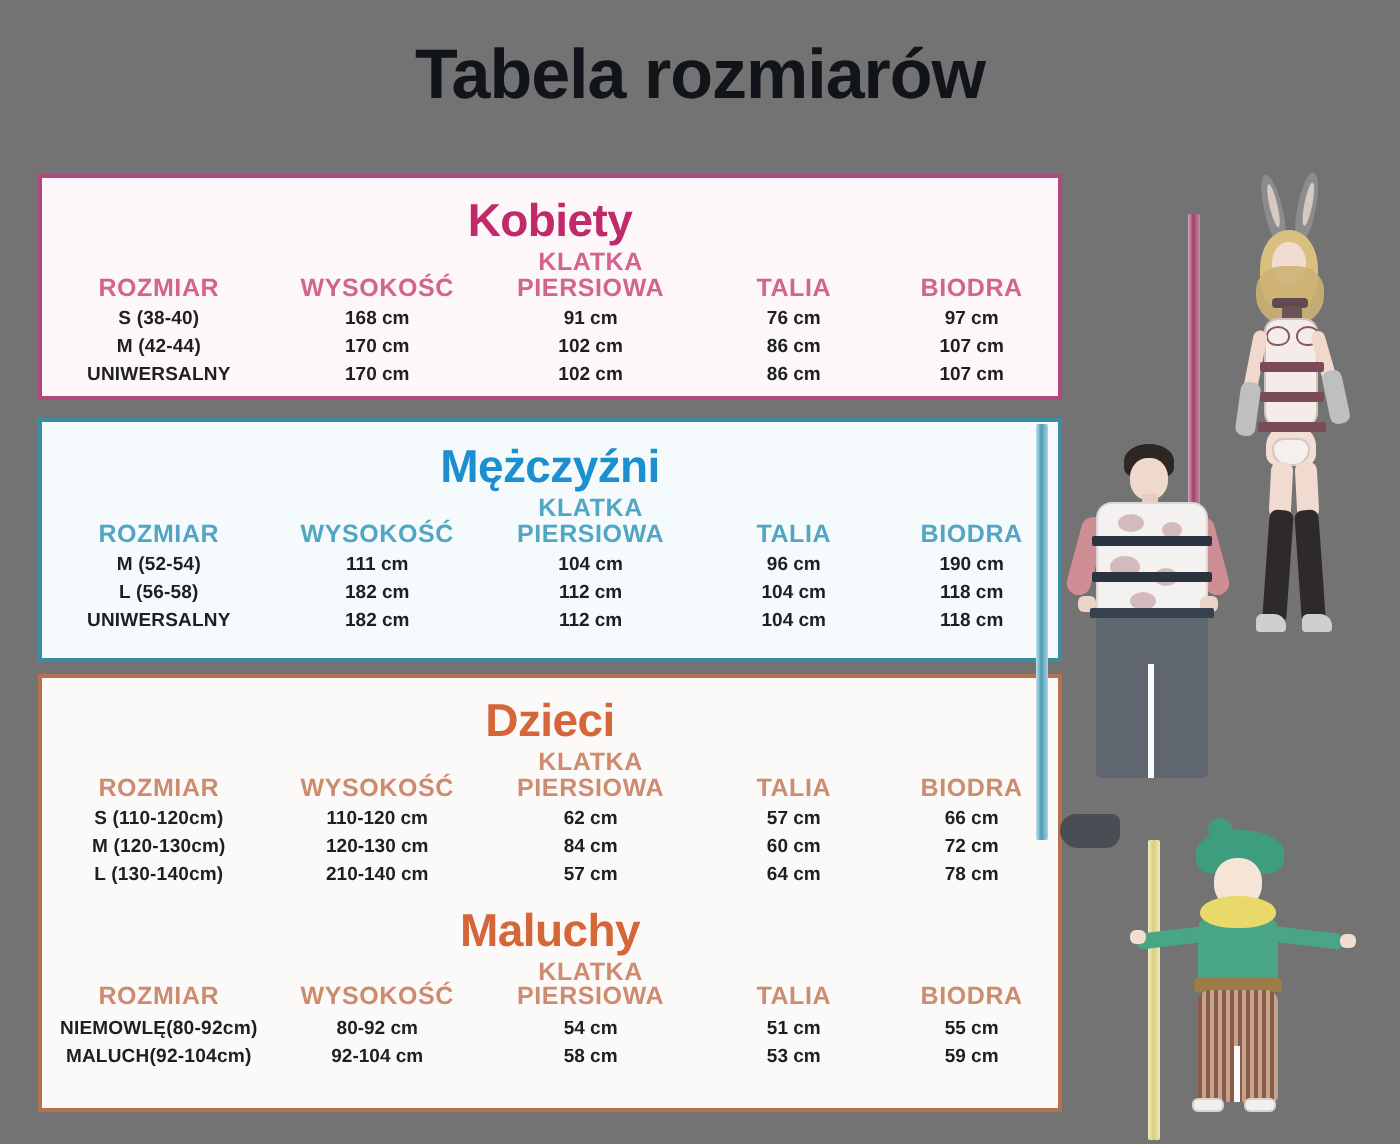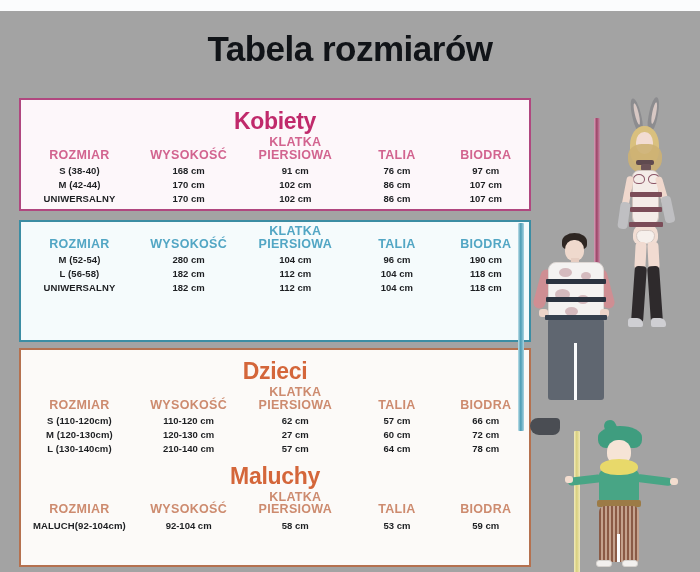--- a/index.html
+++ b/index.html
@@ -9,22 +9,21 @@
     height: 572px;
     background: #fbfcfd;
     font-family: "Liberation Sans", sans-serif;
     position: relative;
     overflow: hidden;
   }
 
   #page {
     position: absolute;
     inset: 0;
-    background: #a3a3a3;
-    margin-top: 11px;
+    background: #737373;
   }
 
   
   .page-title {
     position: absolute;
     top: 18px;
     left: 0;
     width: 700px;
     text-align: center;
     font-size: 35px;
@@ -250,20 +249,21 @@
           <td>170 cm</td>
           <td>102 cm</td>
           <td>86 cm</td>
           <td>107 cm</td>
         </tr>
       </tbody>
     </table>
   </div>
 
   <div class="box" id="box-men">
+    <div class="group-title">Mężczyźni</div>
     <table class="tbl">
       <colgroup>
           <col class="c-size">
           <col class="c-h">
           <col class="c-chest">
           <col class="c-waist">
           <col class="c-hips">
         </colgroup>
       <thead>
         <tr>
@@ -275,21 +275,21 @@
               <span>PIERSIOWA</span>
             </span>
           </th>
           <th>TALIA</th>
           <th>BIODRA</th>
         </tr>
       </thead>
       <tbody>
         <tr>
           <td class="size-cell">M (52-54)</td>
-          <td>280 cm</td>
+          <td>111 cm</td>
           <td>104 cm</td>
           <td>96 cm</td>
           <td>190 cm</td>
         </tr>
         <tr>
           <td class="size-cell">L (56-58)</td>
           <td>182 cm</td>
           <td>112 cm</td>
           <td>104 cm</td>
           <td>118 cm</td>
@@ -333,21 +333,21 @@
         <tr>
           <td class="size-cell">S (110-120cm)</td>
           <td>110-120 cm</td>
           <td>62 cm</td>
           <td>57 cm</td>
           <td>66 cm</td>
         </tr>
         <tr>
           <td class="size-cell">M (120-130cm)</td>
           <td>120-130 cm</td>
-          <td>27 cm</td>
+          <td>84 cm</td>
           <td>60 cm</td>
           <td>72 cm</td>
         </tr>
         <tr>
           <td class="size-cell">L  (130-140cm)</td>
           <td>210-140 cm</td>
           <td>57 cm</td>
           <td>64 cm</td>
           <td>78 cm</td>
         </tr>
@@ -371,20 +371,27 @@
             <span class="th-two">
               <span>KLATKA</span>
               <span>PIERSIOWA</span>
             </span>
           </th>
           <th>TALIA</th>
           <th>BIODRA</th>
         </tr>
       </thead>
       <tbody>
+        <tr>
+          <td class="size-cell sc"><span>NIEMOWLĘ</span><b>(80-92cm)</b></td>
+          <td>80-92 cm</td>
+          <td>54 cm</td>
+          <td>51 cm</td>
+          <td>55 cm</td>
+        </tr>
         <tr>
           <td class="size-cell sc"><span>MALUCH</span><b>(92-104cm)</b></td>
           <td>92-104 cm</td>
           <td>58 cm</td>
           <td>53 cm</td>
           <td>59 cm</td>
         </tr>
       </tbody>
     </table>
   </div>

